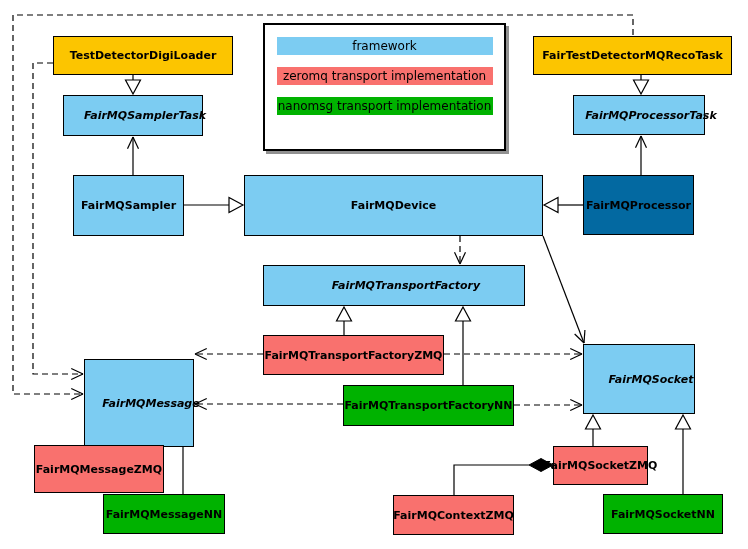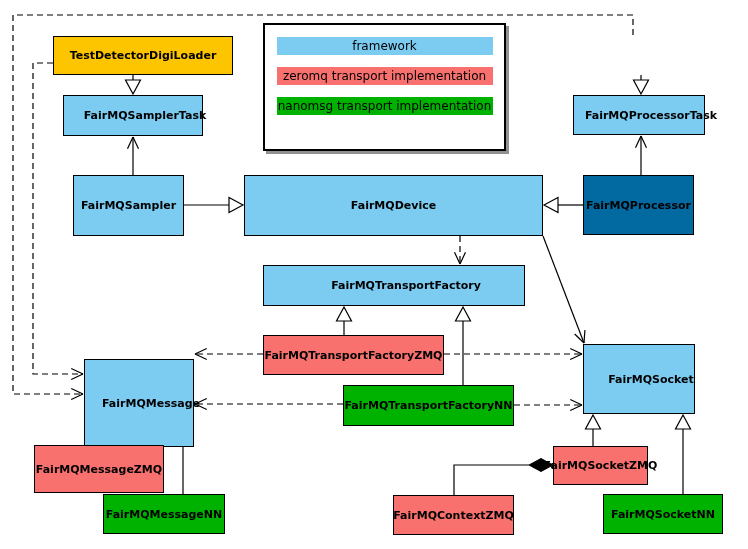--- a/index.html
+++ b/index.html
@@ -16,21 +16,21 @@
   .tri{fill:#ffffff;stroke:#000;stroke-width:1.2;}
   .diamond{fill:#000;stroke:#000;stroke-width:1;}
   .barb{fill:none;stroke:#000;stroke-width:1.2;}
   .node{
     position:absolute;z-index:2;box-sizing:border-box;
     border:1.5px solid #000;
     display:flex;align-items:center;justify-content:center;
     font-weight:bold;font-size:11px;color:#000;
     white-space:nowrap;text-align:center;
   }
-  .node.abstract{padding-left:24px;}
+  .node.abstract{font-style:italic;padding-left:24px;}
   .legend{
     position:absolute;z-index:2;left:263px;top:23px;
     width:243px;height:128px;box-sizing:border-box;
     background:#fff;border:2px solid #000;
     box-shadow:3px 3px 0 #919191;
     padding-top:12px;
   }
   .legend-bar{
     width:216px;height:18px;margin:0 auto 12px auto;
     display:flex;align-items:center;justify-content:center;
@@ -146,20 +146,23 @@
           <span>zeromq transport implementation</span>
         </div>
         <div class="legend-bar" style="background: rgb(0, 178, 0);">
           <span>nanomsg transport implementation</span>
         </div>
       </div>
   </div>
 <div class="node" style="left: 53px; top: 36px; width: 180px; height: 39px; background: rgb(252, 197, 0);">
       <span>TestDetectorDigiLoader</span>
     </div>
+    <div class="node" style="left: 533px; top: 36px; width: 199px; height: 39px; background: rgb(252, 197, 0);">
+      <span>FairTestDetectorMQRecoTask</span>
+    </div>
     <div class="node abstract" style="left: 63px; top: 95px; width: 140px; height: 41px; background: rgb(124, 204, 242);">
       <span>FairMQSamplerTask</span>
     </div>
     <div class="node abstract" style="left: 573px; top: 95px; width: 132px; height: 40px; background: rgb(124, 204, 242);">
       <span>FairMQProcessorTask</span>
     </div>
     <div class="node" style="left: 73px; top: 175px; width: 111px; height: 61px; background: rgb(124, 204, 242);">
       <span>FairMQSampler</span>
     </div>
     <div class="node" style="left: 244px; top: 175px; width: 299px; height: 61px; background: rgb(124, 204, 242);">

